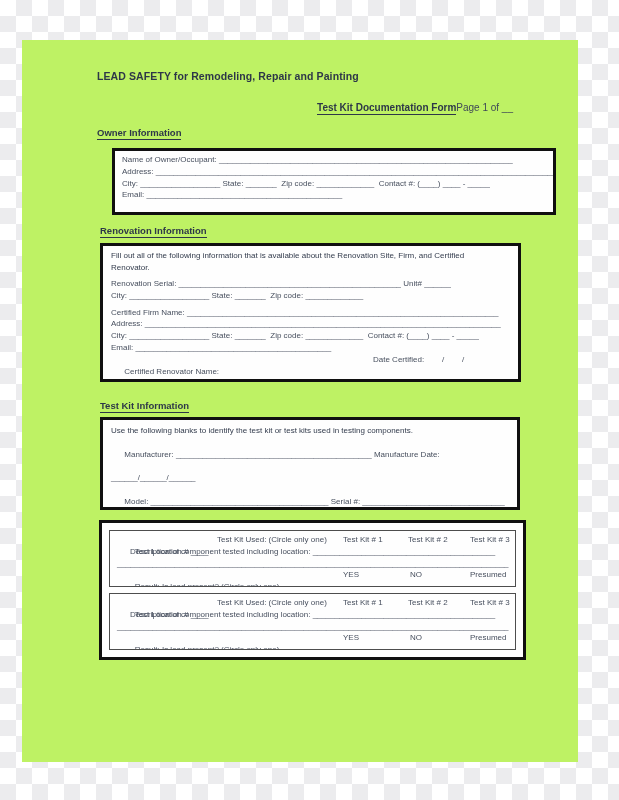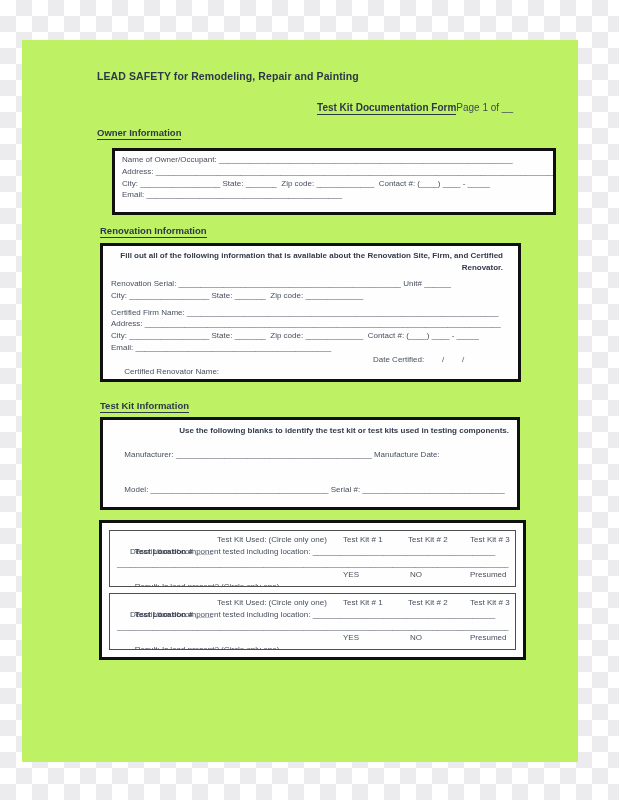--- a/index.html
+++ b/index.html
@@ -72,23 +72,22 @@
     background: #fefefe;
     overflow: hidden;
     font-size: 8px;
     line-height: 11.8px;
   }
   .line {
     white-space: pre;
     color: #474f5e;
   }
   .b {
-    font-weight: bold;
+    font-weight: normal;
     color: #323b4c;
-    text-align: right;
   }
   .spacer-s { height: 5px; }
   .rel { position: relative; }
   .abs { position: absolute; top: 0; }
   
   .owner-box { left: 75px; top: 108px; width: 424px; height: 55px; padding: 3px 7px; box-sizing: content-box; margin-left: 15px; }
   
   .renov-box { left: 78px; top: 203px; width: 421px; height: 139px; padding: 4px 8px; box-sizing: border-box; }
   .intro {
     white-space: normal;
@@ -153,20 +152,21 @@
     </div>
   </div>
 
   <div class="section-heading" style="left:78px; top:360px;">Test Kit Information</div>
 
   <div class="box testkit-box">
     <div class="line b">Use the following blanks to identify the test kit or test kits used in testing components.</div>
     <div class="line">
       <span>Manufacturer: ____________________________________________</span><span> Manufacture Date:</span>
     </div>
+    <div class="line">______/______/______</div>
     <div class="line">
       <span>Model: ________________________________________</span><span> Serial #: ________________________________</span>
     </div>
 
   </div>
 
   <div class="box loc-outer">
 
     <div class="loc-block">
       <div class="loc-row">

